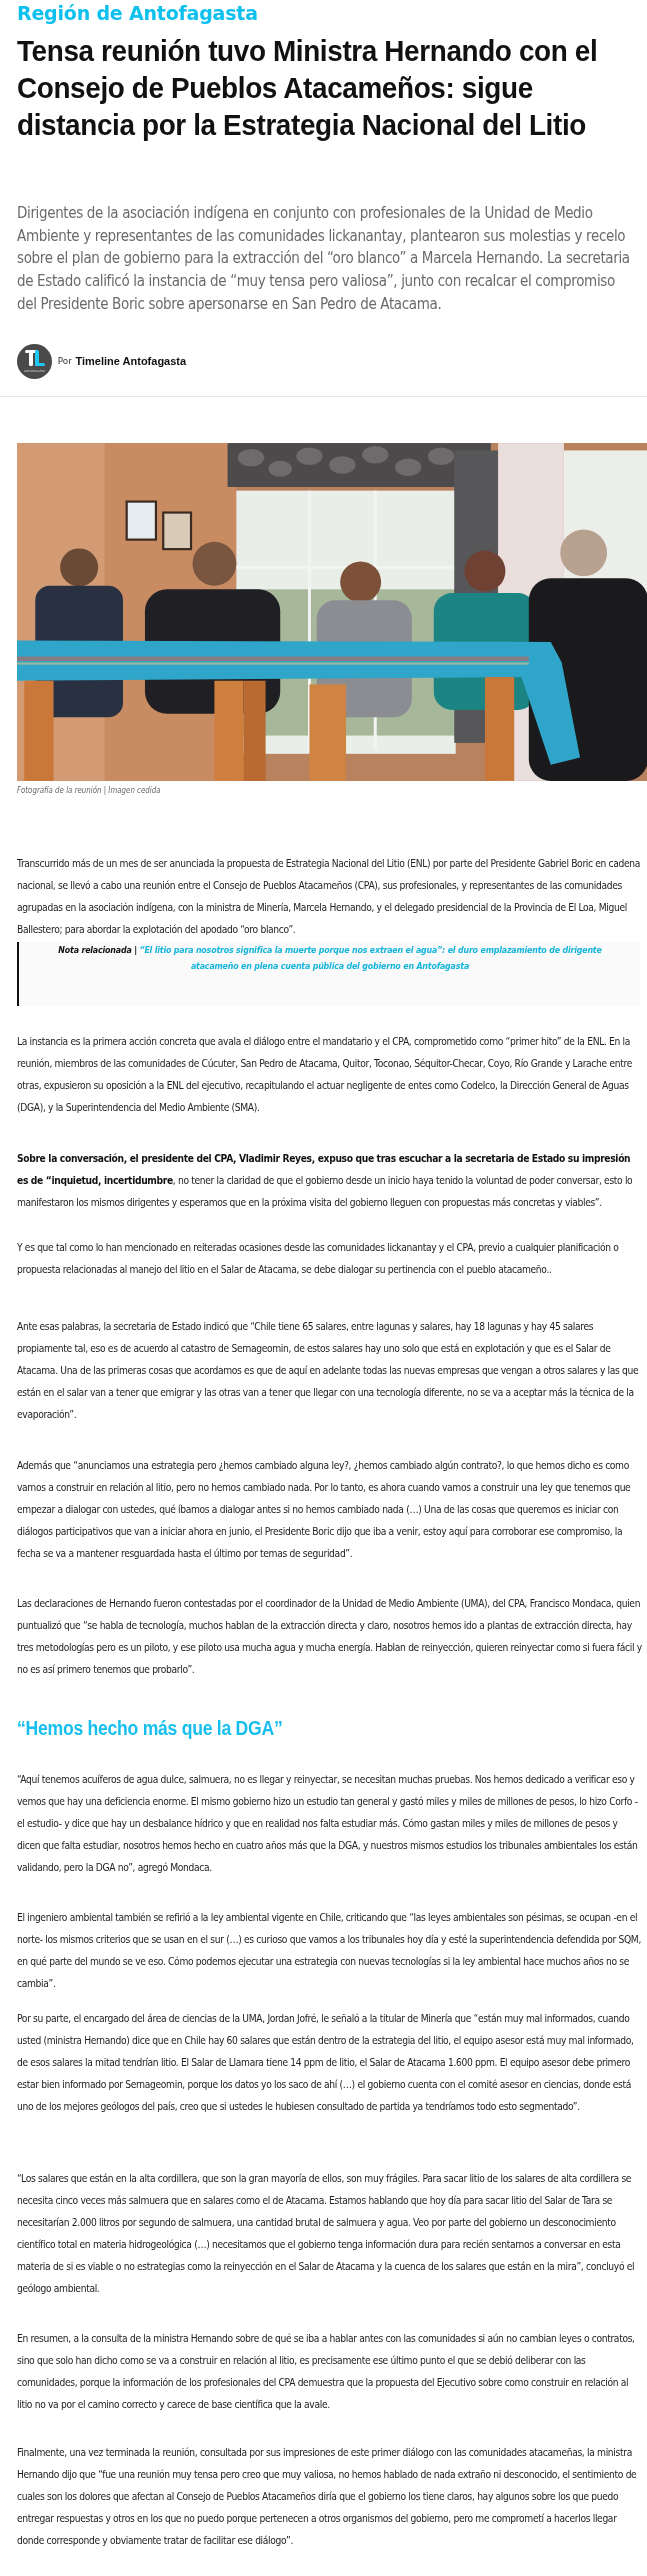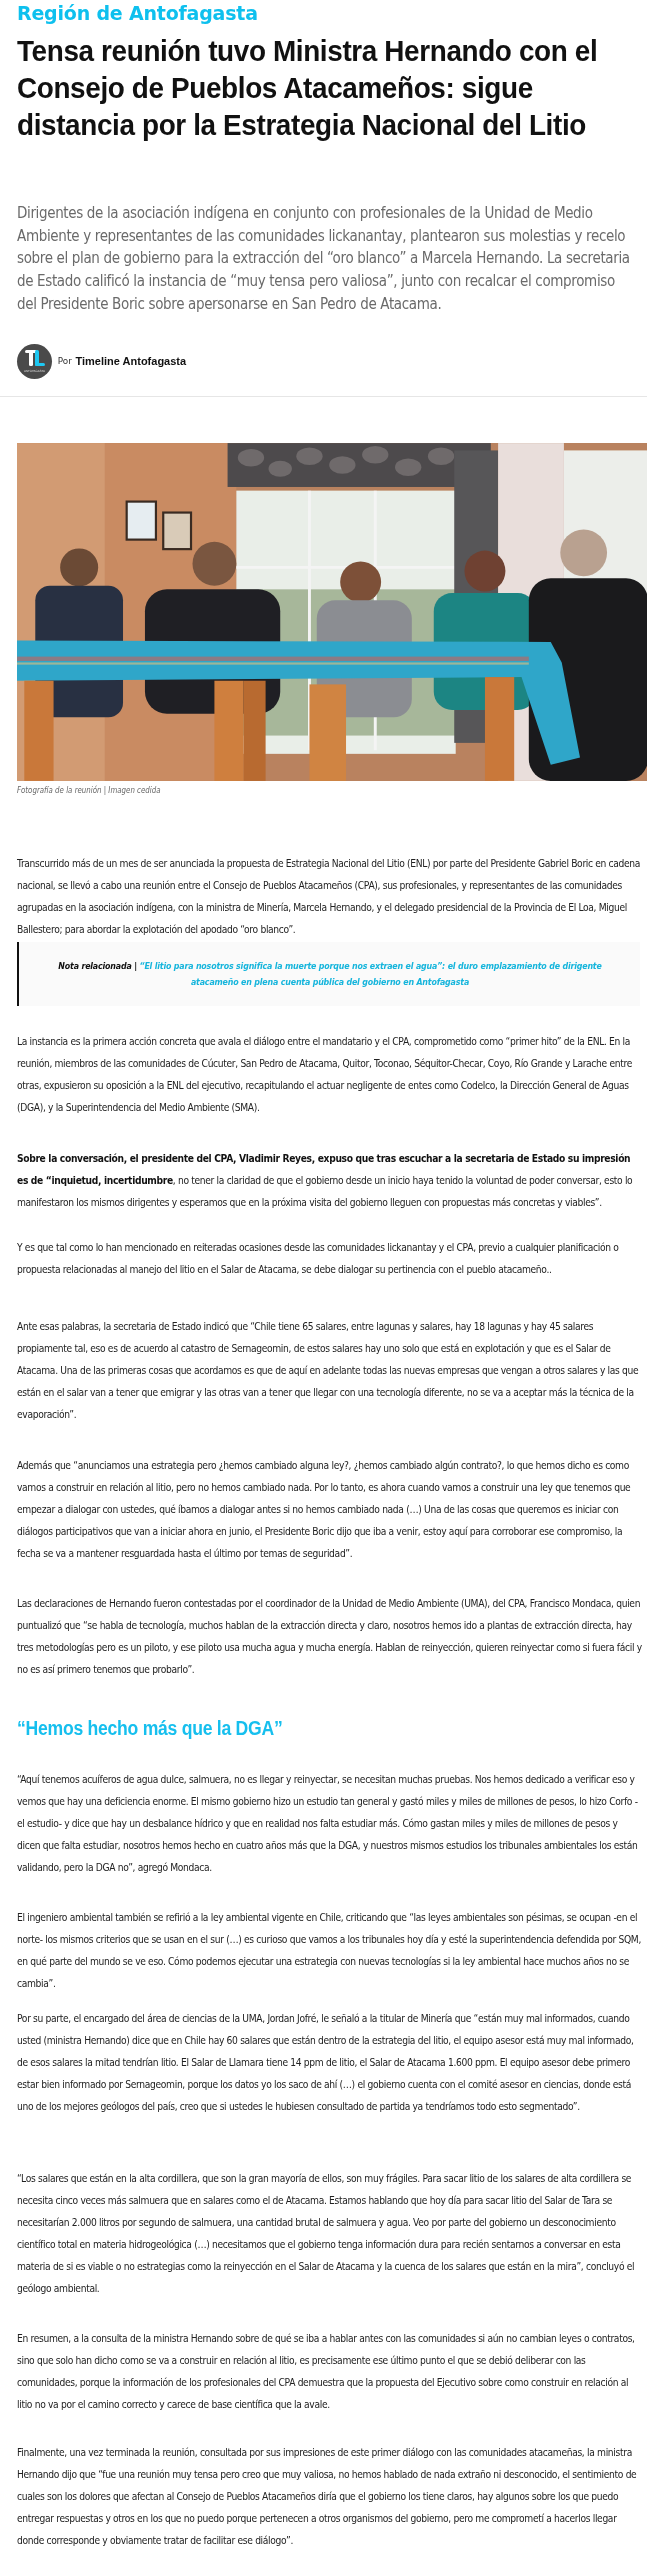--- a/index.html
+++ b/index.html
@@ -61,21 +61,21 @@
     }
     .para {
       position: absolute; left: 17px; width: 723px;
       transform: scaleX(0.866); transform-origin: left top;
     }
     .para b { font-weight: bold; color: #111; }
 
     .nota {
       position: absolute; left: 17px; top: 942px; width: 623px; height: 64px;
       background: #fafafa; border-left: 2.2px solid #111;
-      display: flex; align-items: center; justify-content: center; text-align: center;
+      display: flex; justify-content: center; text-align: center;
       padding: 0 14.6px;
     }
     .nota-inner {
       font-family: "DejaVu Sans", sans-serif; font-style: italic; font-weight: bold;
       font-size: 8.8px; line-height: 16px; color: #111; letter-spacing: -0.2px;
       transform: scaleX(0.9); width: 658px; flex: none;
     }
     .nota-link { color: #16b5dc; text-decoration: none; }
 
     .subhead {

